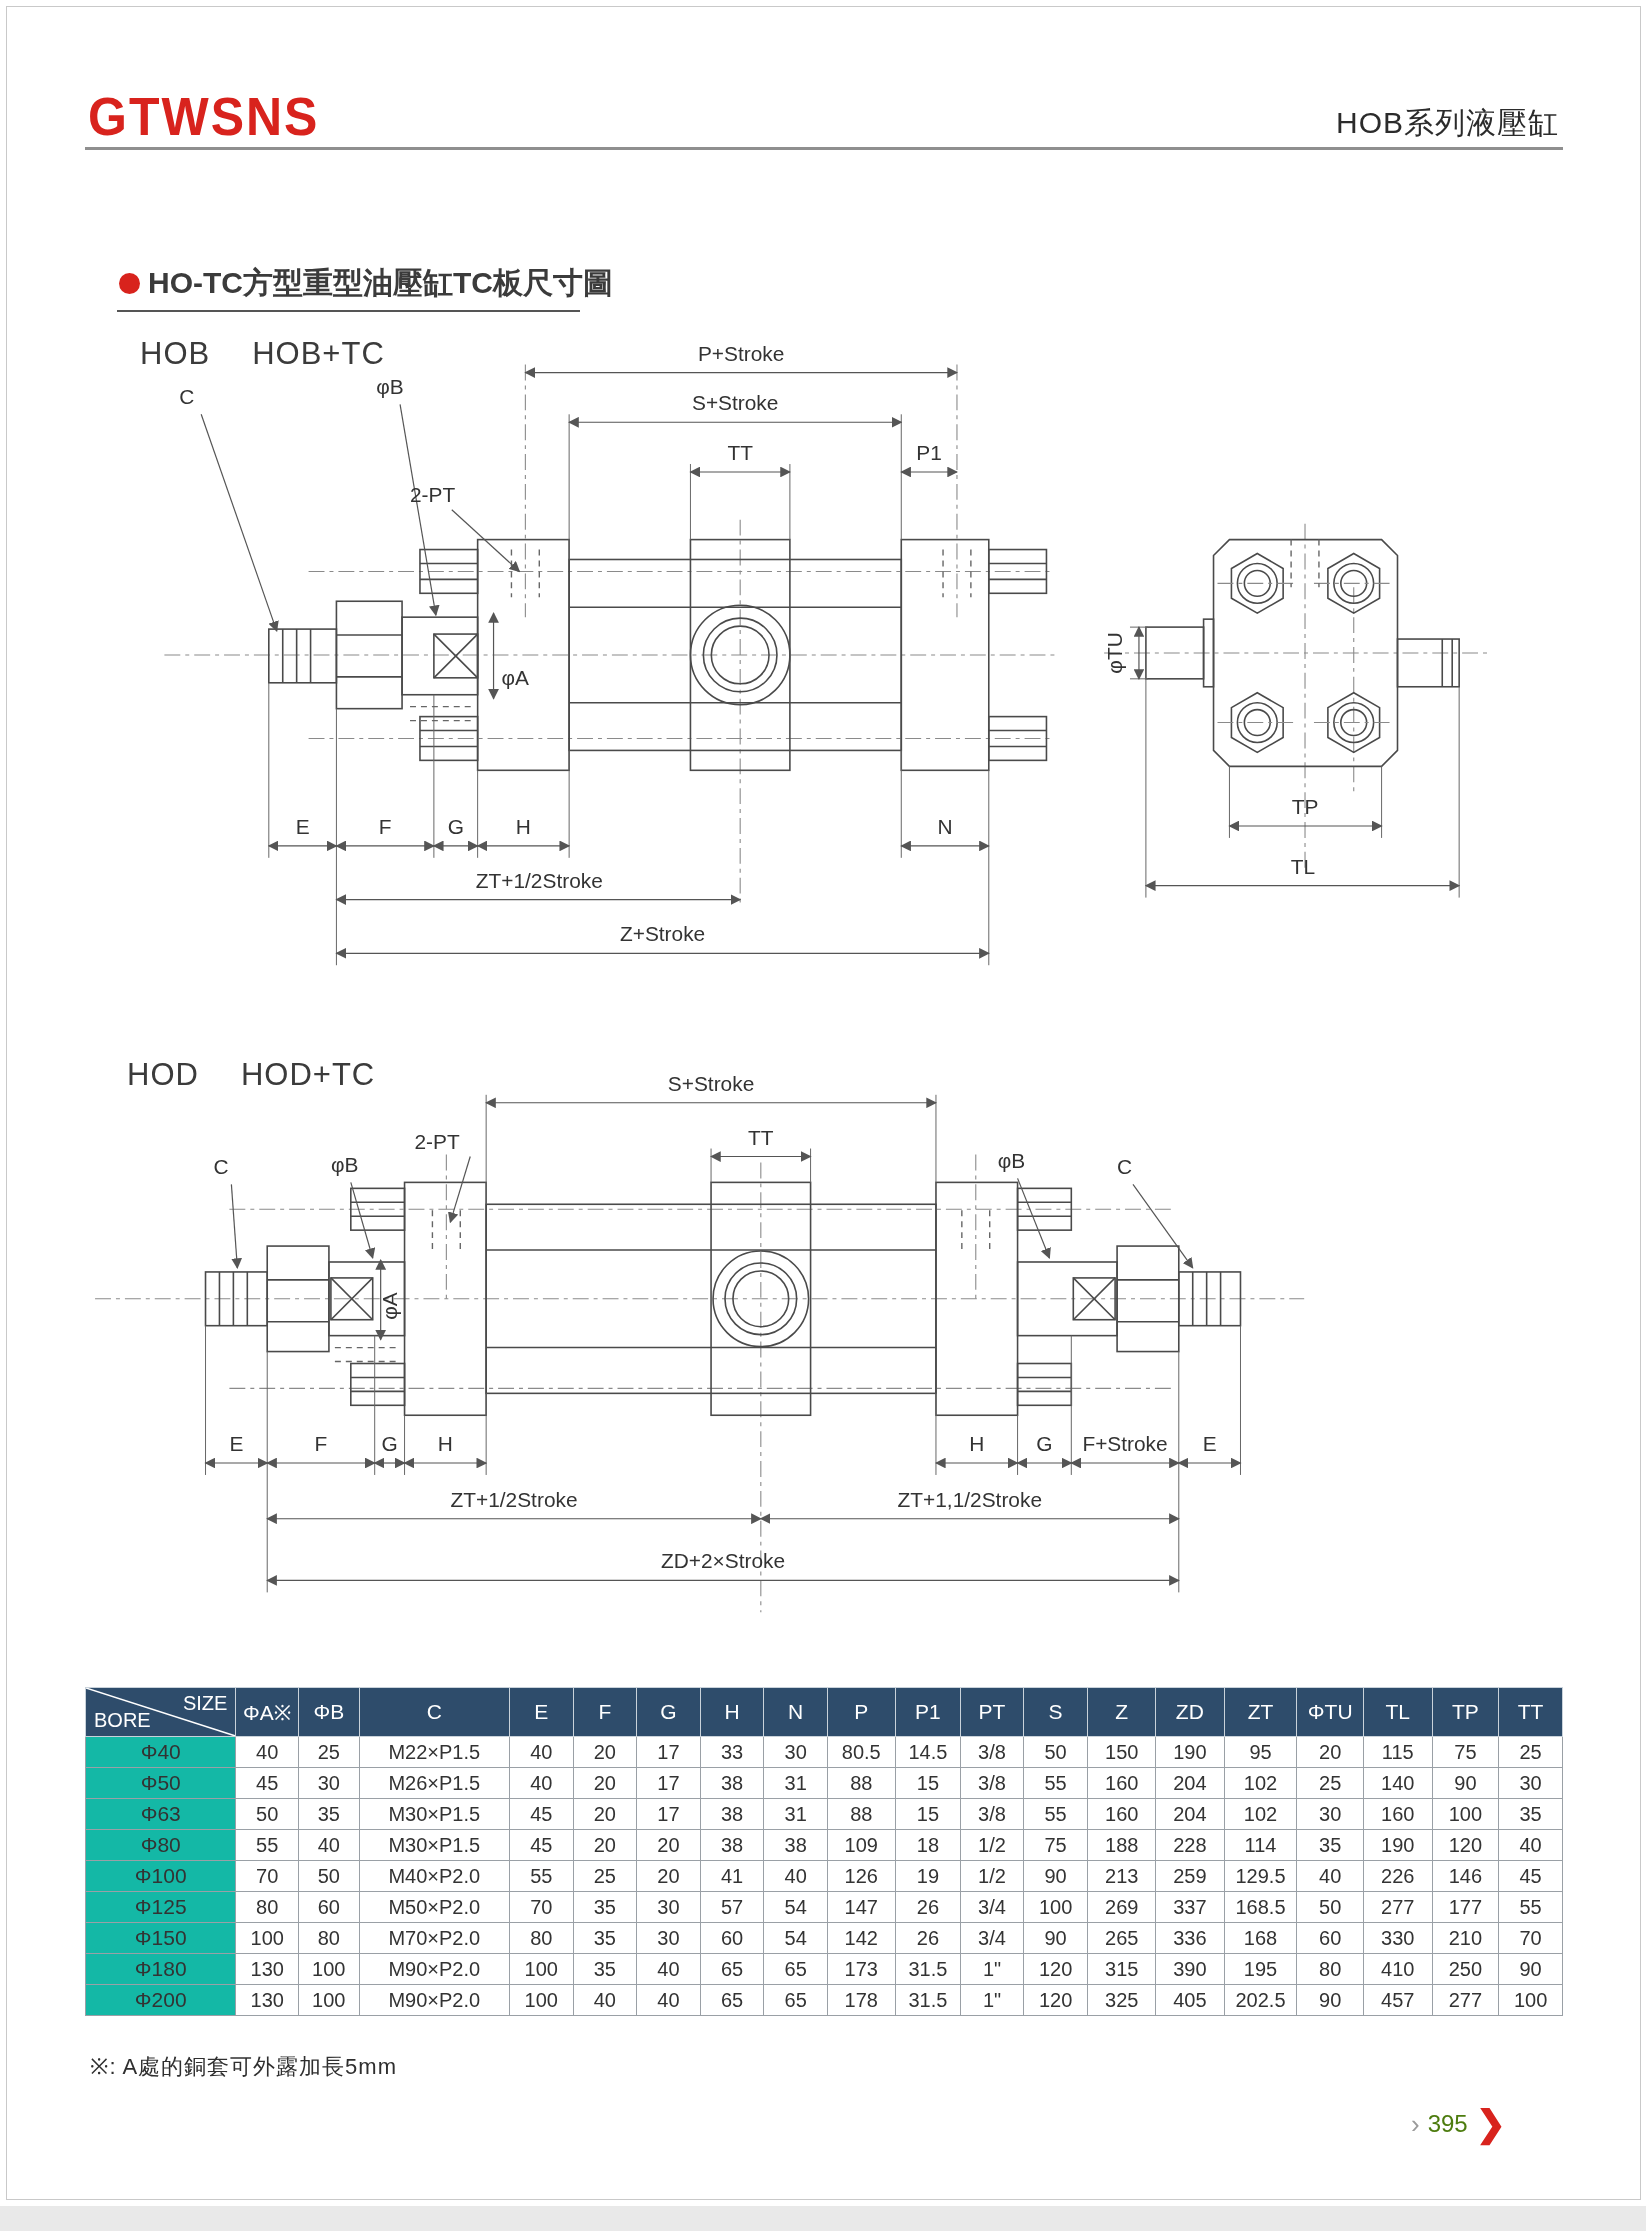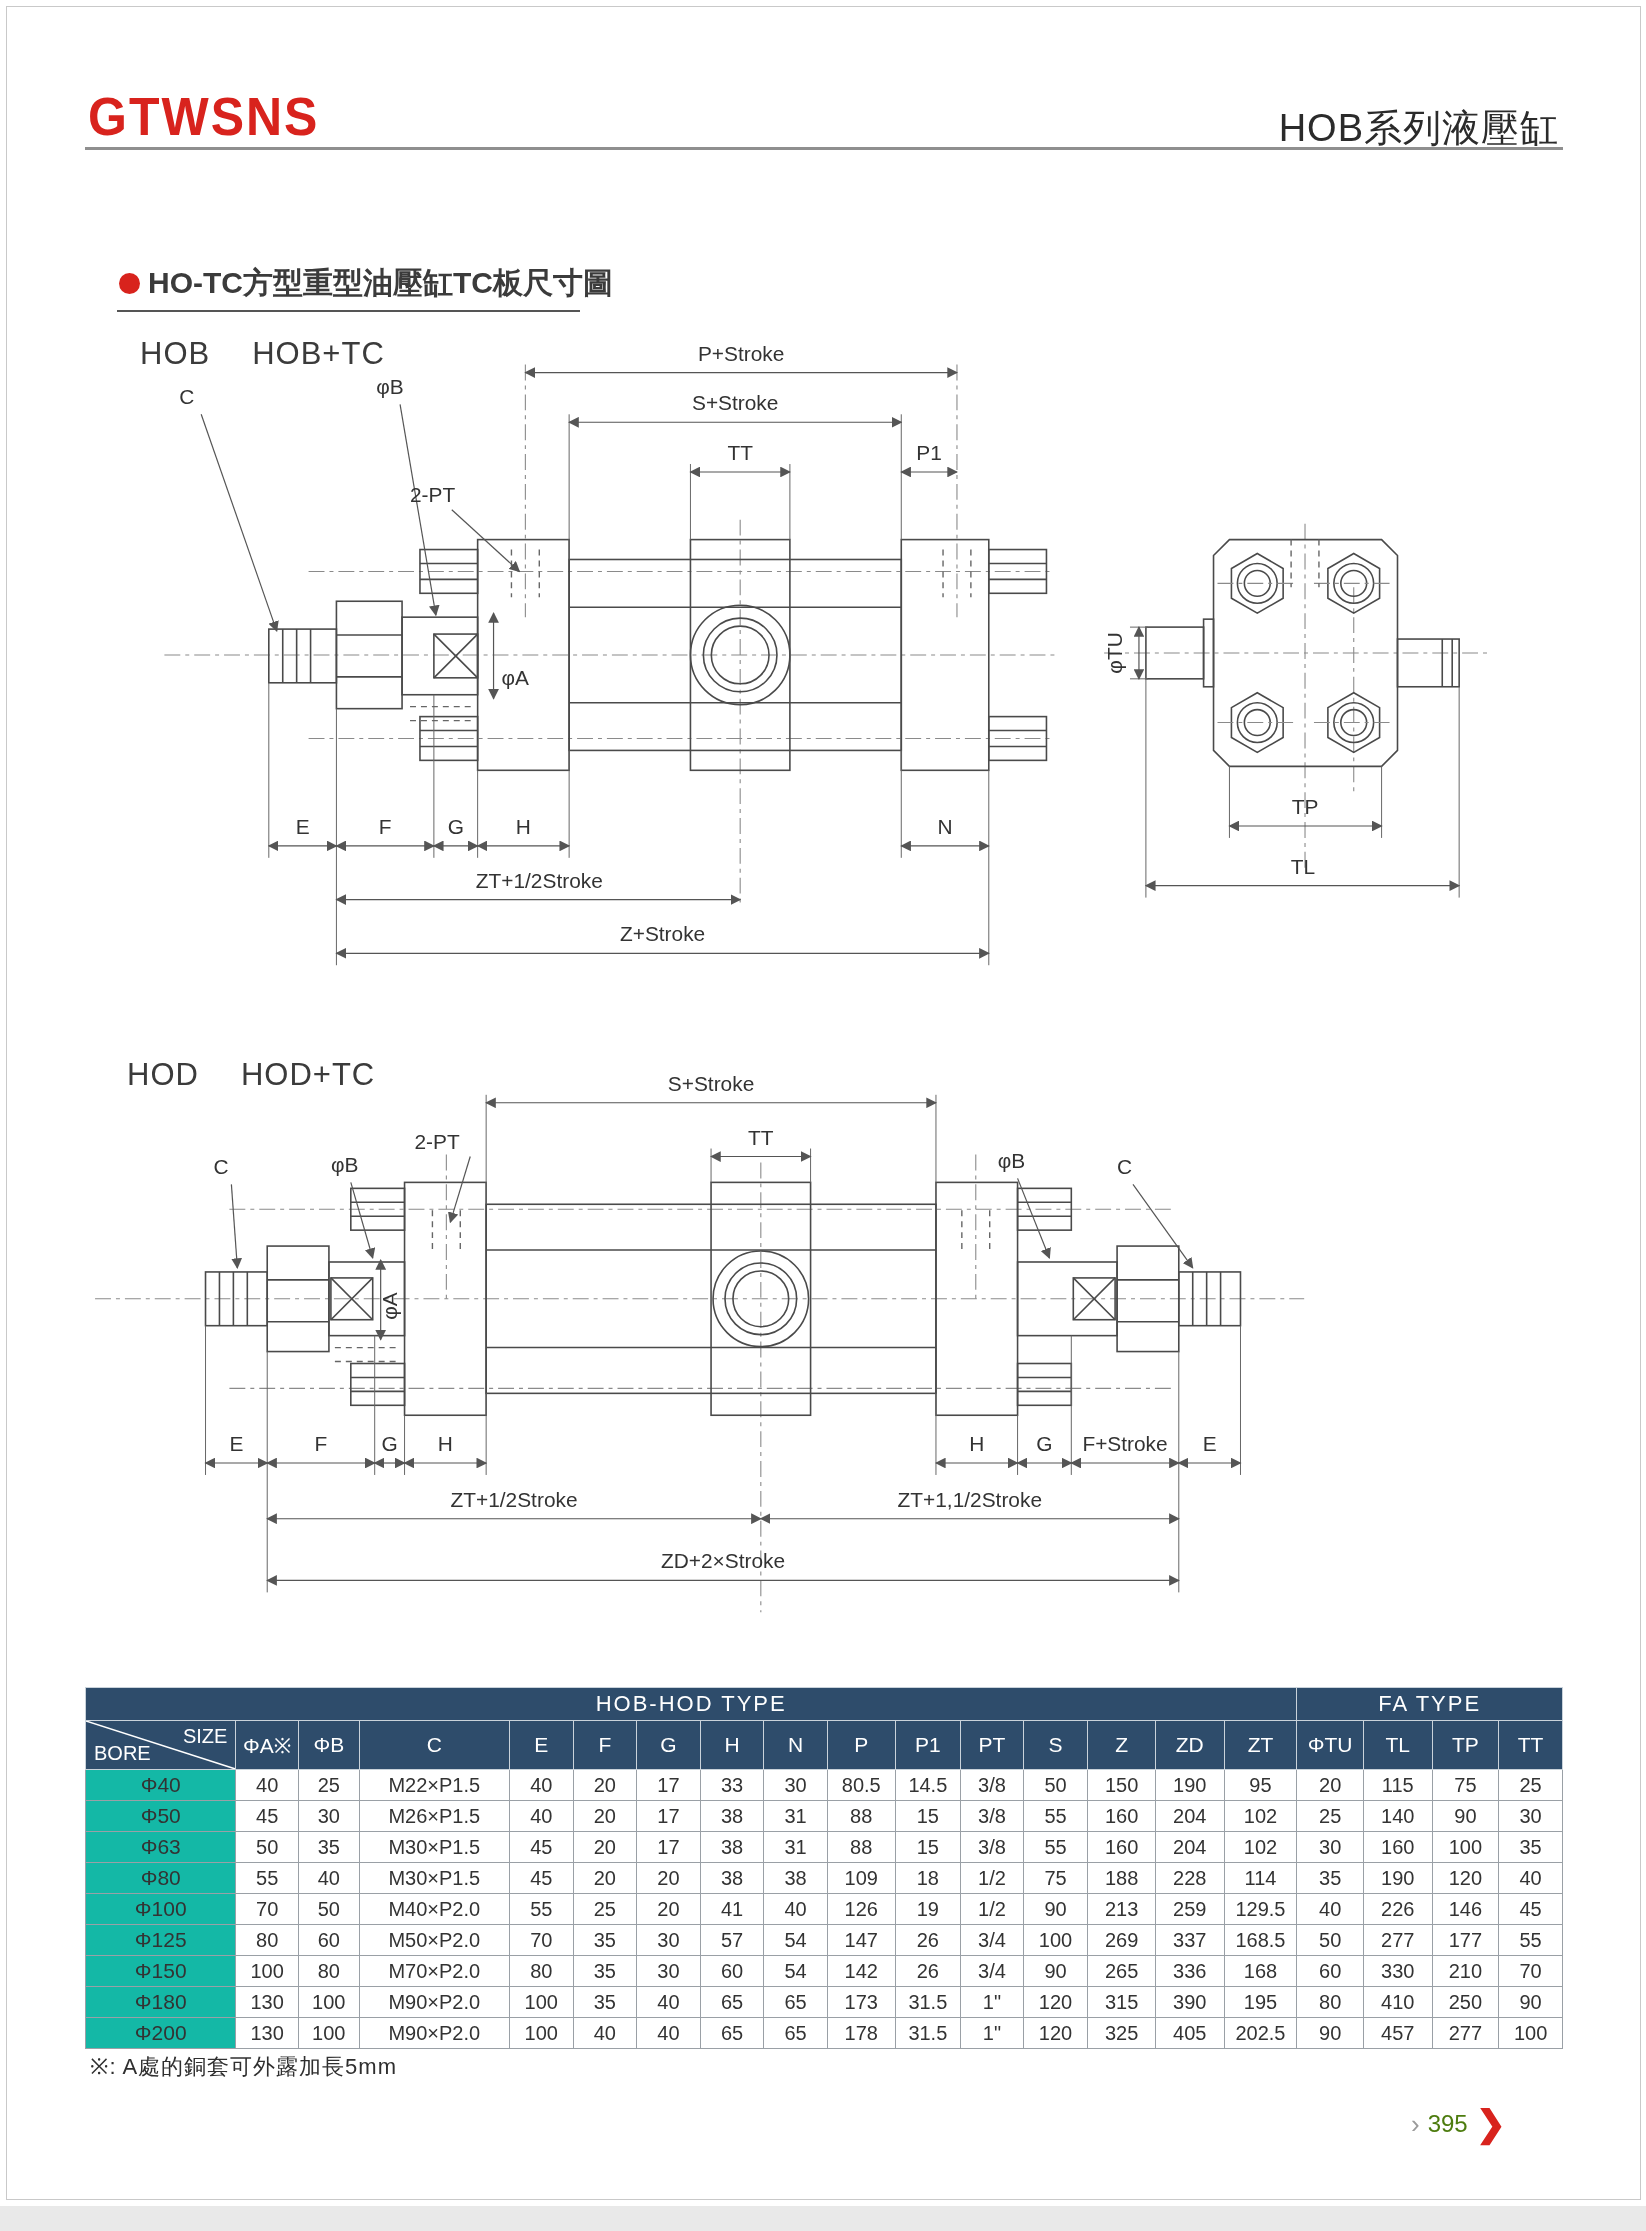--- a/index.html
+++ b/index.html
@@ -2,21 +2,21 @@
 <html><head>
 <meta charset="utf-8">
 <style>
   html,body{margin:0;padding:0;background:#e9e9e9;}
   #page{position:relative;width:1647px;height:2206px;background:#ffffff;overflow:hidden;
         font-family:"Liberation Sans", sans-serif;color:#333;}
   .frame{position:absolute;inset:6px;border:1px solid #c9c9c9;pointer-events:none;}
   .abs{position:absolute;}
   .logo{left:88px;top:88px;font-size:50px;font-weight:800;letter-spacing:2px;color:#d8231d;
         font-family:"Liberation Sans",sans-serif;transform:scaleY(1.08);}
-  .hdr-right{right:88px;top:103px;font-size:38px;color:#2b2b2b;letter-spacing:1px;}
+  .hdr-right{right:88px;top:103px;font-size:30px;color:#2b2b2b;letter-spacing:1px;}
   .hdr-rule{left:85px;top:147px;width:1478px;height:0;border-top:3px solid #8f8f8f;}
   .sec-title{left:119px;top:263px;font-size:30px;font-weight:600;color:#3b3b3b;display:flex;align-items:center;gap:8px;}
   .bullet{width:21px;height:21px;border-radius:50%;background:#d8231d;flex:0 0 auto;}
   .sec-underline{left:117px;top:310px;width:463px;border-top:2px solid #555;}
   .fig-title{font-size:31px;color:#3b3b3b;letter-spacing:1px;display:flex;gap:42px;}
   .fig1{left:140px;top:336px;} .fig2{left:127px;top:1057px;}
   svg text{font-family:"Liberation Sans",sans-serif;}
   .o{stroke:#4a4a4a;stroke-width:1.6;fill:none;}
   .cl{stroke:#8a8a8a;stroke-width:1.1;stroke-dasharray:16 5 4 5;fill:none;}
   .dim{stroke:#555;stroke-width:1.2;fill:none;}
@@ -374,24 +374,20 @@
       <col style="width:64px">
         <col style="width:67px">
         <col style="width:68px">
         <col style="width:72px">
       <col style="width:66px">
         <col style="width:68px">
         <col style="width:66px">
         <col style="width:63px">
     </colgroup>
     <thead>
-      <tr class="grp-row">
-        <th colspan="16">HOB-HOD TYPE</th>
-        <th colspan="4">FA TYPE</th>
-      </tr>
       <tr class="col-row">
         <th class="corner">
           <svg viewBox="0 0 150 48" preserveAspectRatio="none">
             <line x1="0" y1="0" x2="150" y2="48" stroke="#ffffff" stroke-width="1.5"></line>
           </svg>
           <span class="size-lbl">SIZE</span>
           <span class="bore-lbl">BORE</span>
         </th>
 
       <th>ΦA※</th>

